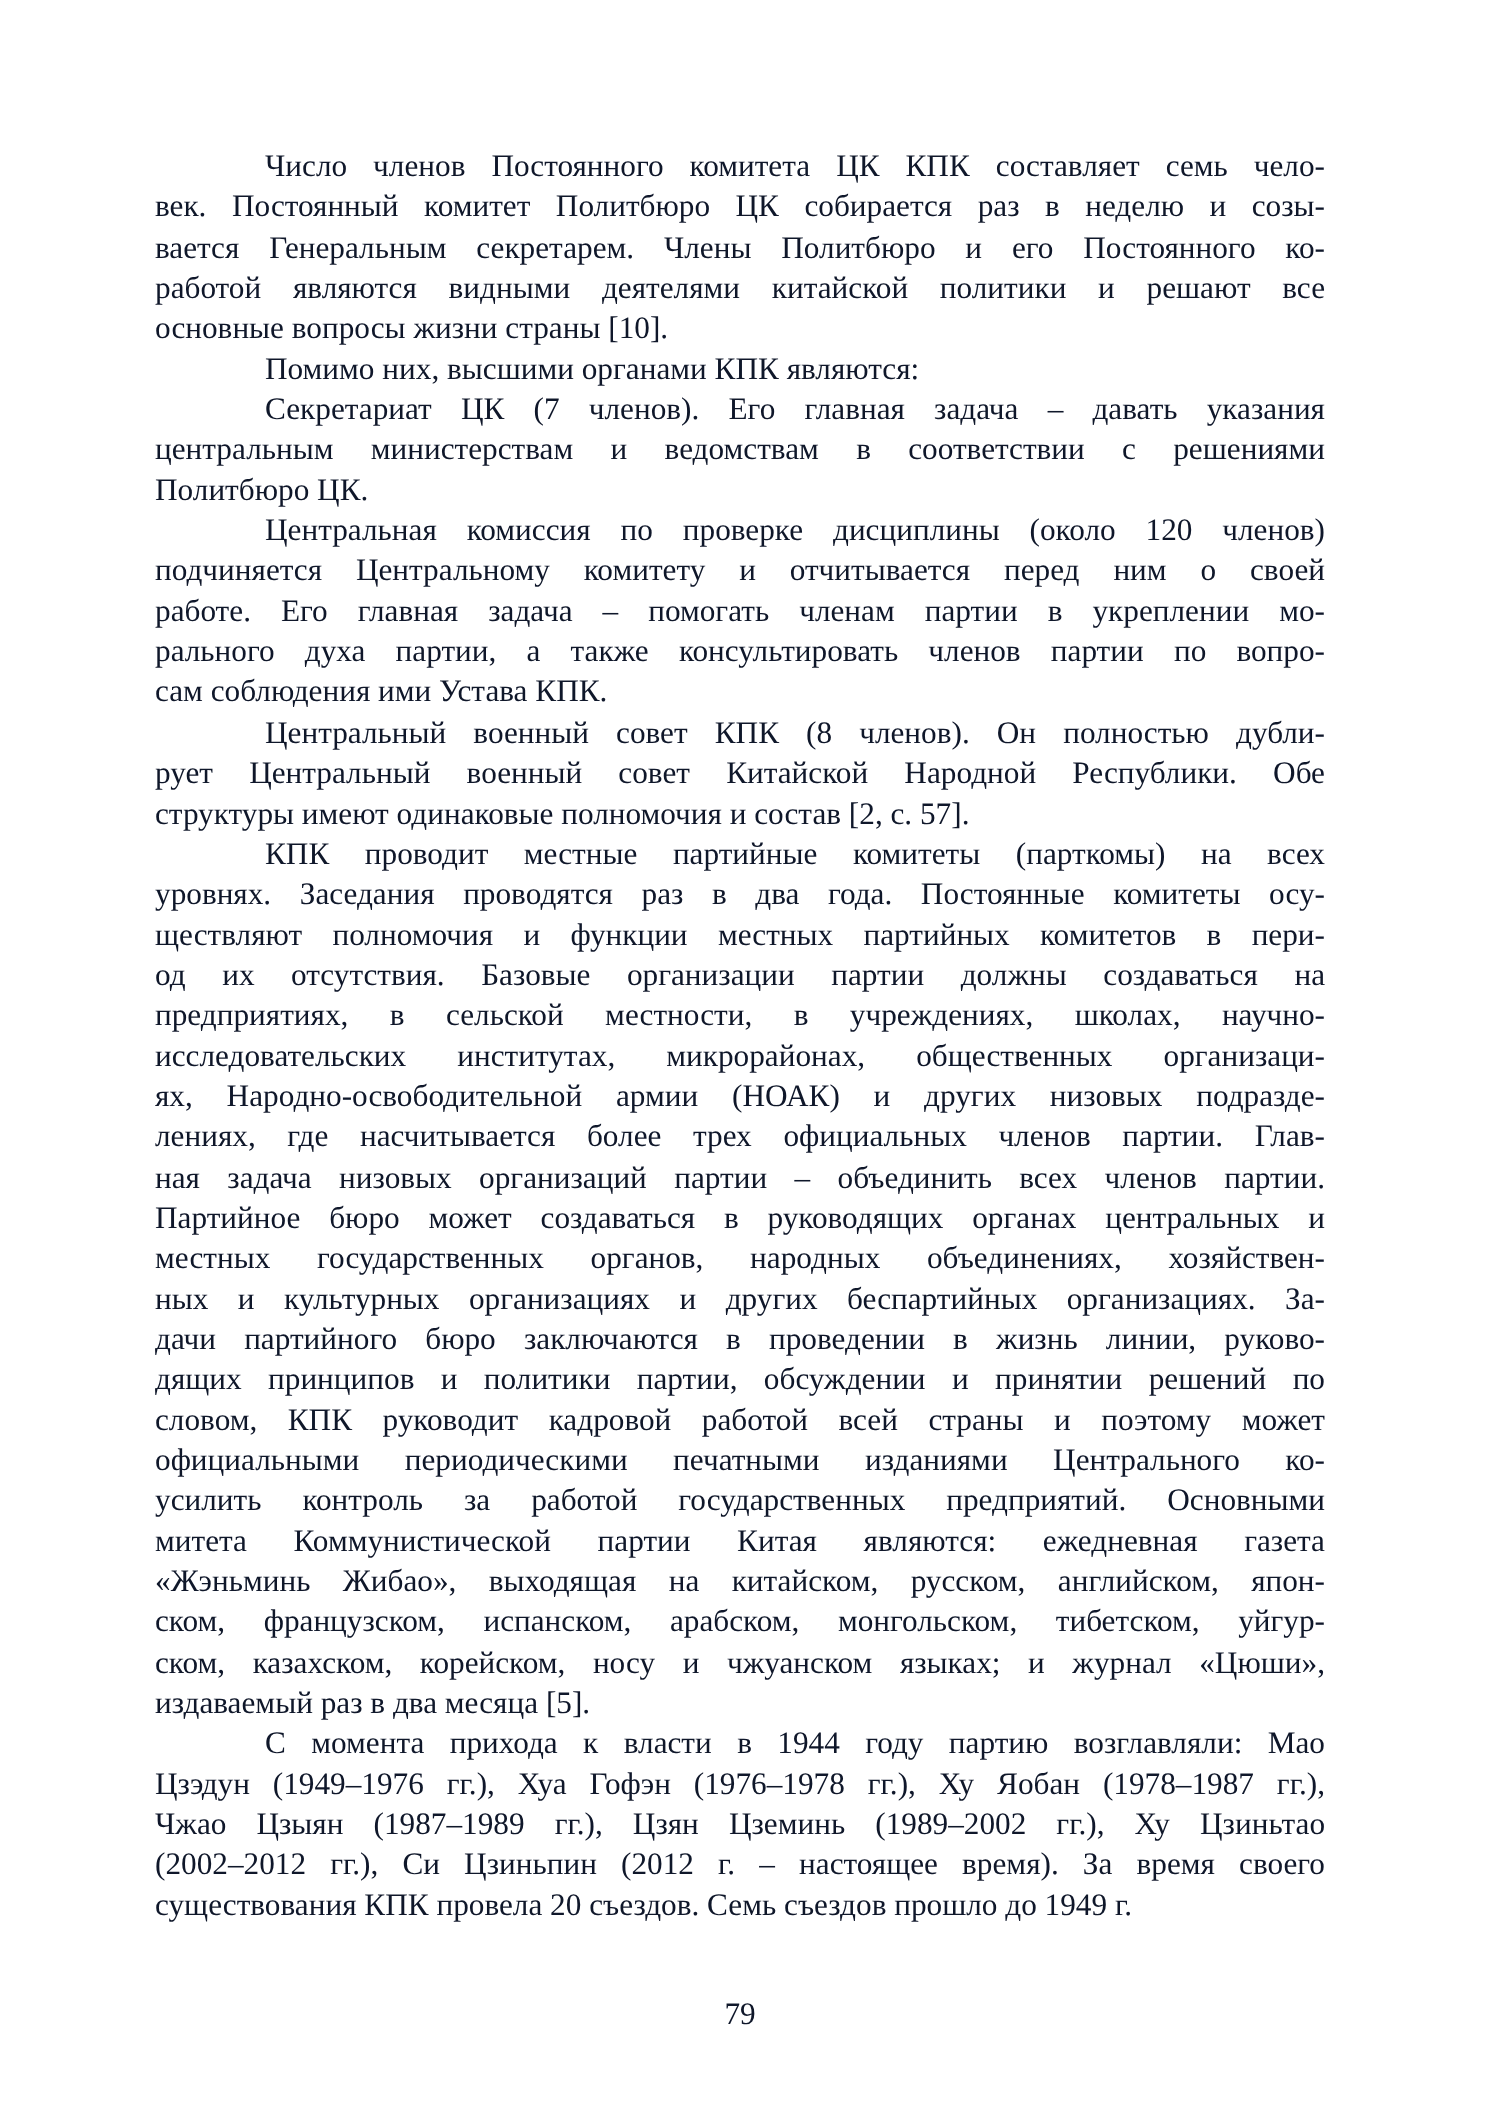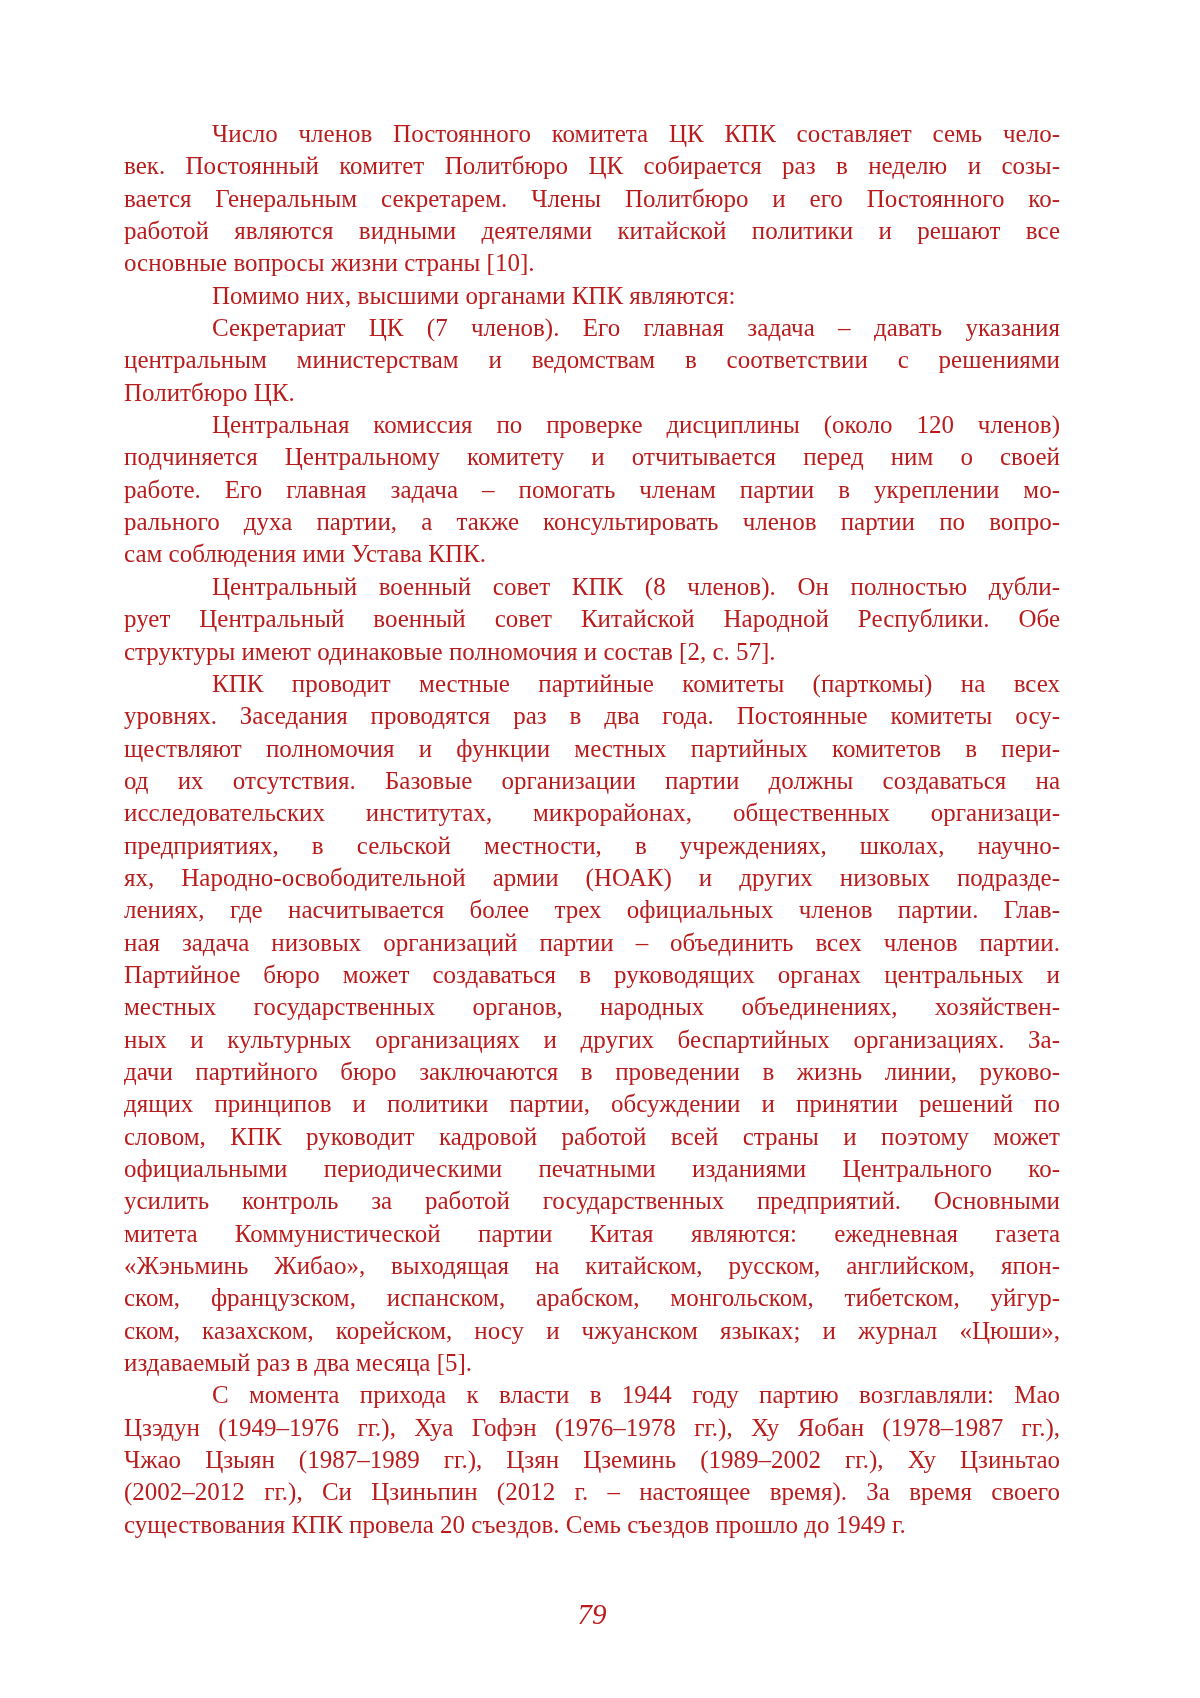--- a/index.html
+++ b/index.html
@@ -32,28 +32,27 @@
     overflow: visible;
   }
   .line.last { text-align-last: left; }
   .line.first { text-indent: 88px; }
   .page-number {
     position: absolute;
     top: 1598px;
     left: 124px;
     width: 936px;
     text-align: center;
-    font-size: 29px;
-    font-style: italic;
+    font-size: 25px;
   }
 </style>
 </head>
 <body>
 
-<div class="page" style="color: #b91c1c; background: rgb(255, 255, 255);">
+<div class="page" style="color: #0f172a; background: rgb(255, 255, 255);">
   <div class="text-block">
       <div class="para">
         <div class="line first">Число членов Постоянного комитета ЦК КПК составляет семь чело-</div>
         <div class="line">век. Постоянный комитет Политбюро ЦК собирается раз в неделю и созы-</div>
         <div class="line">вается Генеральным секретарем. Члены Политбюро и его Постоянного ко-</div>
         <div class="line">работой являются видными деятелями китайской политики и решают все</div>
         <div class="line last">основные вопросы жизни страны [10].</div>
       </div>
       <div class="para">
         <div class="line first last">Помимо них, высшими органами КПК являются:</div>
@@ -73,22 +72,22 @@
       <div class="para">
         <div class="line first">Центральный военный совет КПК (8 членов). Он полностью дубли-</div>
         <div class="line">рует Центральный военный совет Китайской Народной Республики. Обе</div>
         <div class="line last">структуры имеют одинаковые полномочия и состав [2, с. 57].</div>
       </div>
       <div class="para">
         <div class="line first">КПК проводит местные партийные комитеты (парткомы) на всех</div>
         <div class="line">уровнях. Заседания проводятся раз в два года. Постоянные комитеты осу-</div>
         <div class="line">ществляют полномочия и функции местных партийных комитетов в пери-</div>
         <div class="line">од их отсутствия. Базовые организации партии должны создаваться на</div>
+        <div class="line">предприятиях, в сельской местности, в учреждениях, школах, научно-</div>
         <div class="line">исследовательских институтах, микрорайонах, общественных организаци-</div>
-        <div class="line">предприятиях, в сельской местности, в учреждениях, школах, научно-</div>
         <div class="line">ях, Народно-освободительной армии (НОАК) и других низовых подразде-</div>
         <div class="line">лениях, где насчитывается более трех официальных членов партии. Глав-</div>
         <div class="line">ная задача низовых организаций партии – объединить всех членов партии.</div>
         <div class="line">Партийное бюро может создаваться в руководящих органах центральных и</div>
         <div class="line">местных государственных органов, народных объединениях, хозяйствен-</div>
         <div class="line">ных и культурных организациях и других беспартийных организациях. За-</div>
         <div class="line">дачи партийного бюро заключаются в проведении в жизнь линии, руково-</div>
         <div class="line">дящих принципов и политики партии, обсуждении и принятии решений по</div>
         <div class="line">словом, КПК руководит кадровой работой всей страны и поэтому может</div>
         <div class="line">официальными периодическими печатными изданиями Центрального ко-</div>

